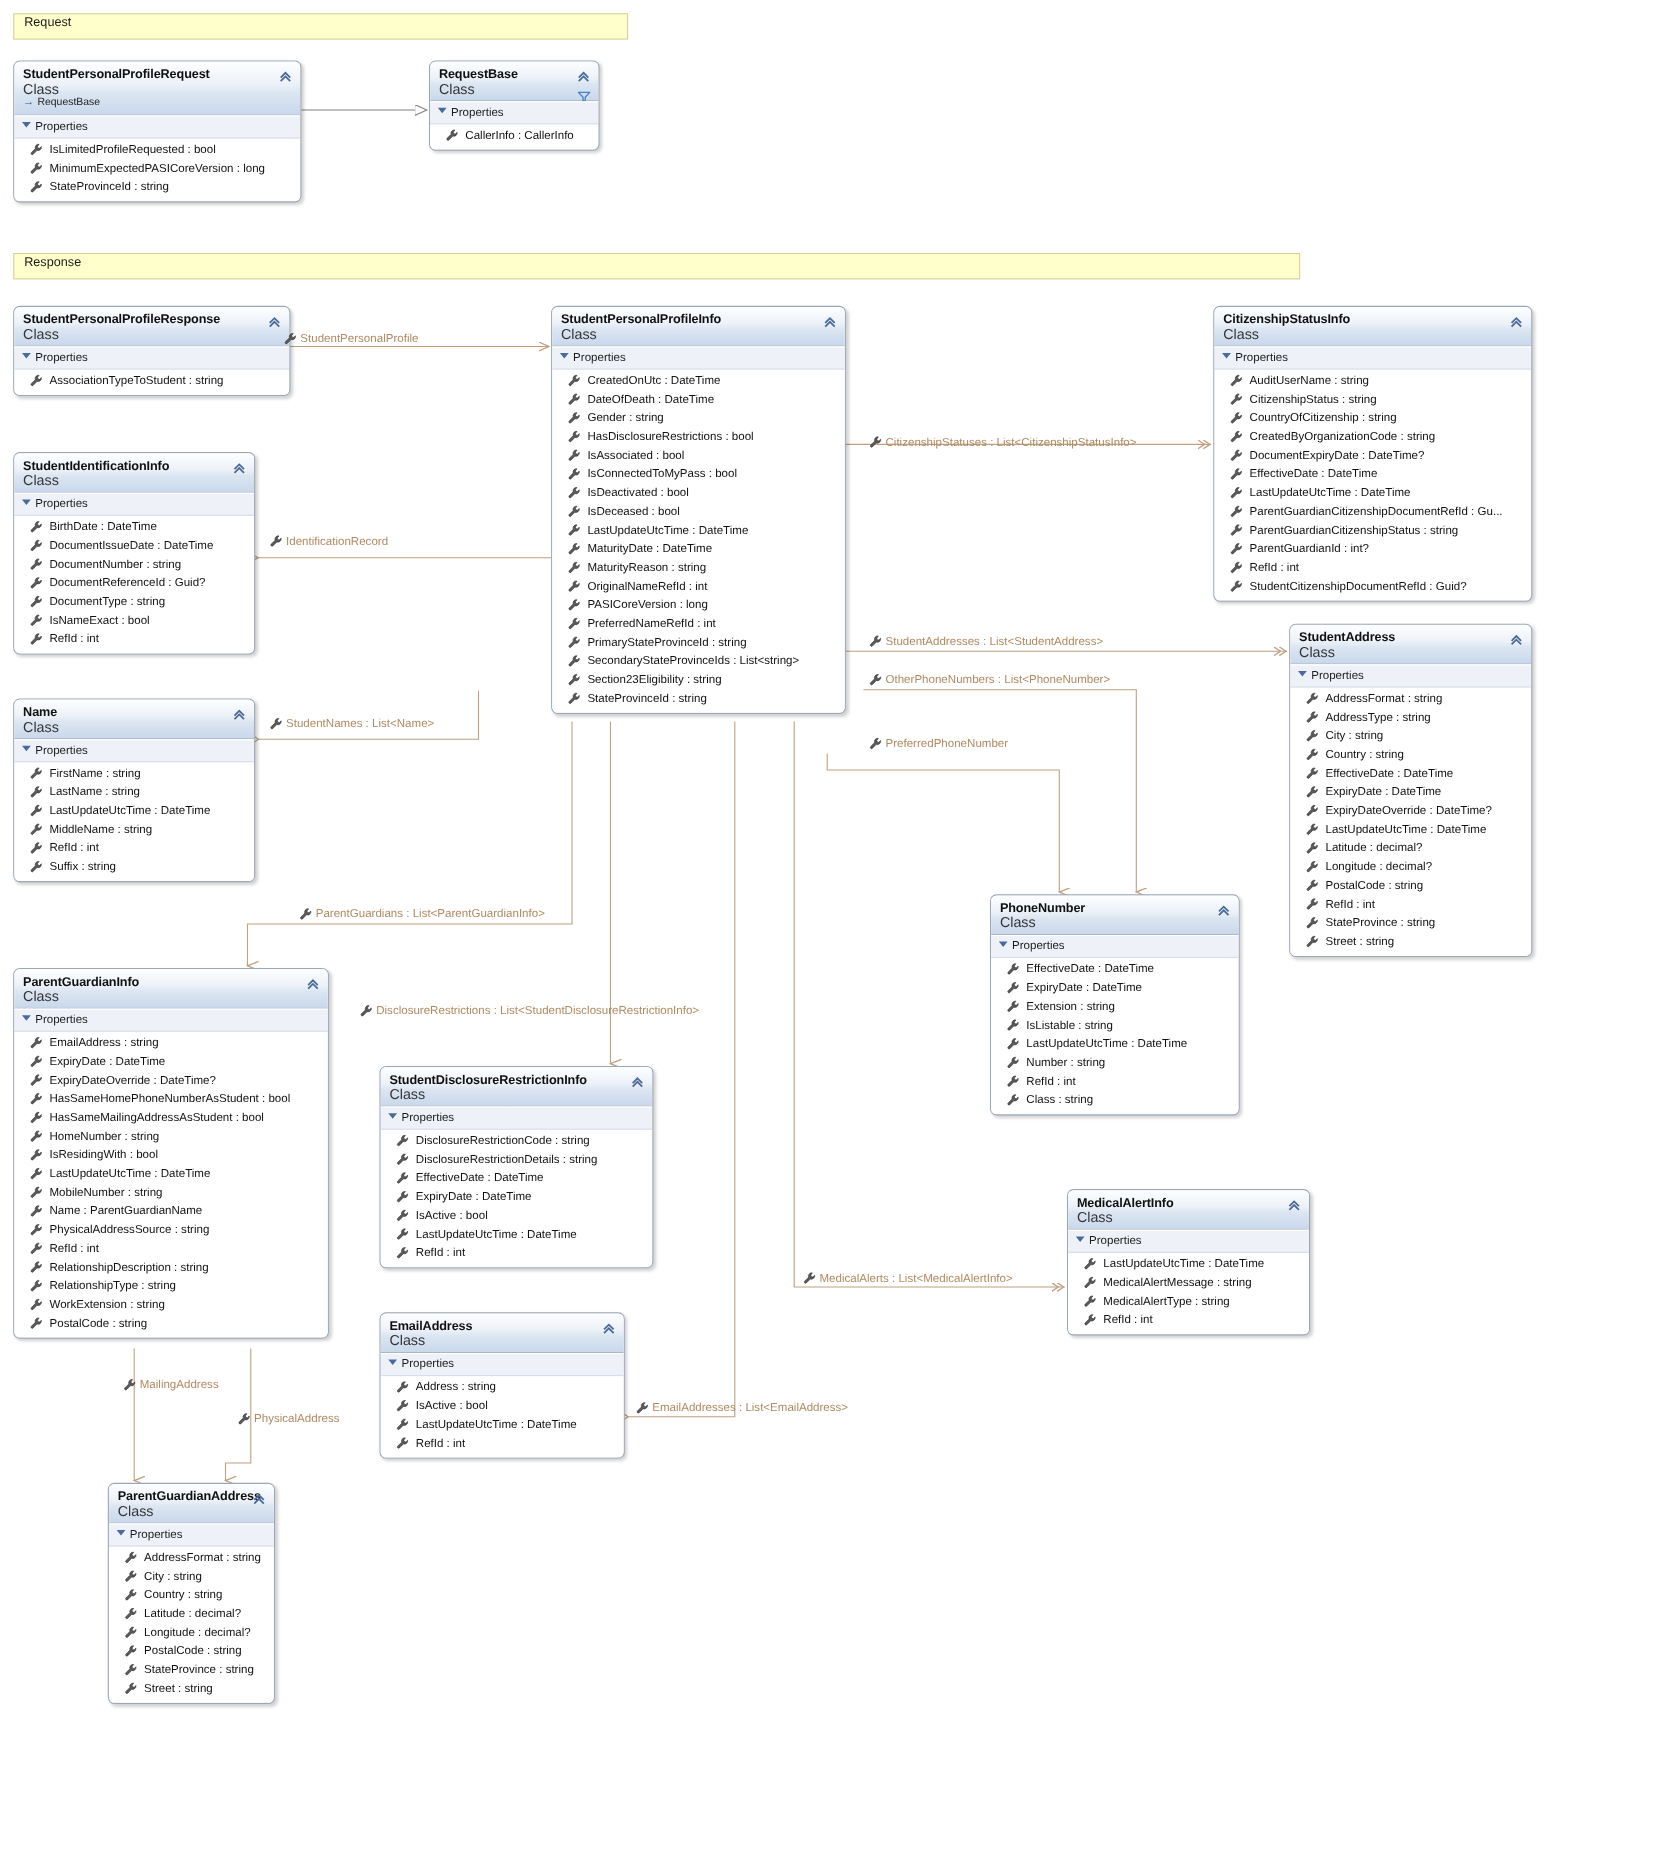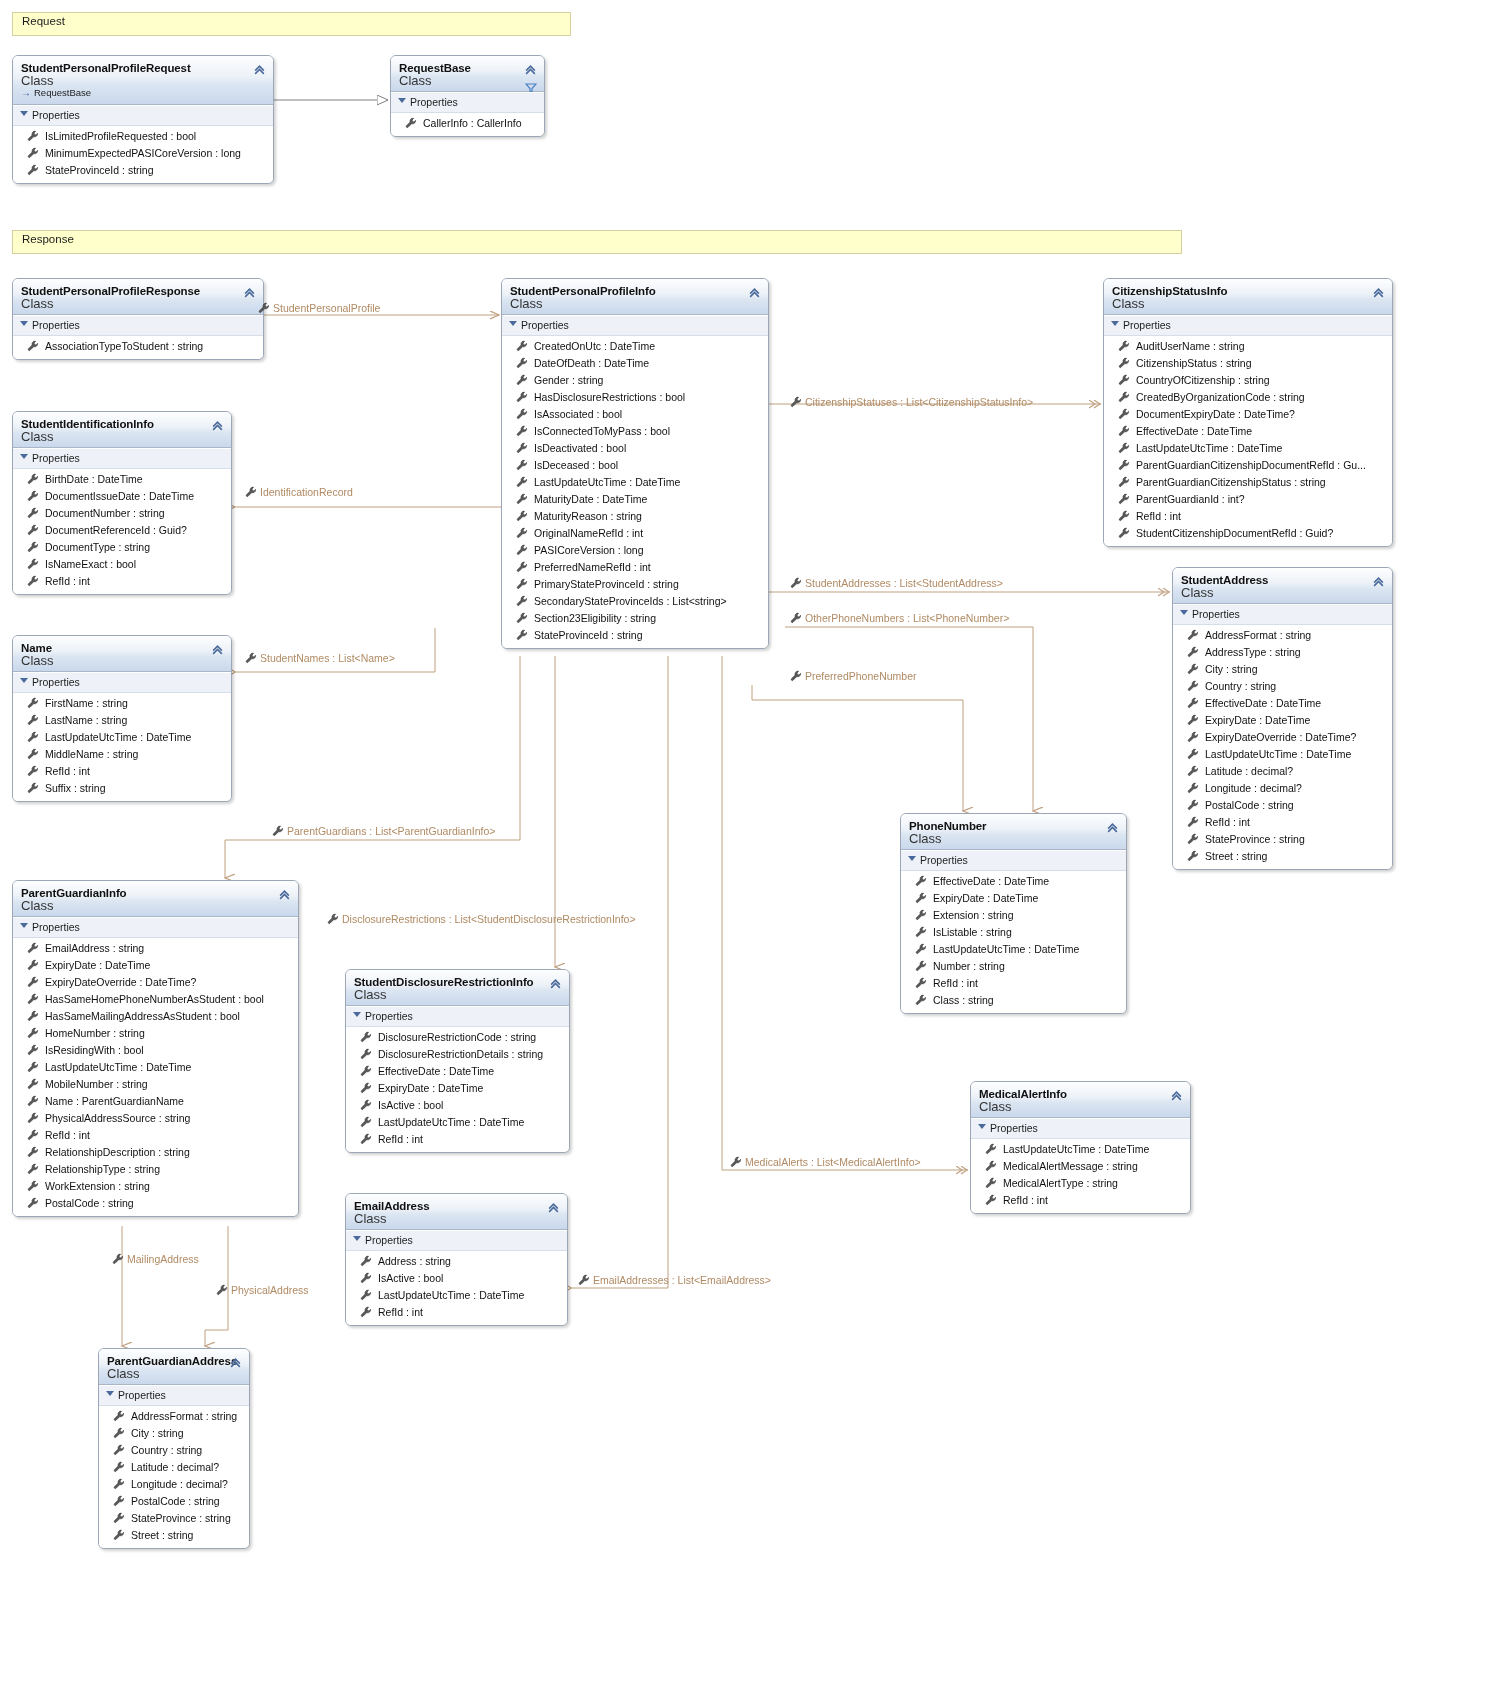--- a/index.html
+++ b/index.html
@@ -566,21 +566,21 @@
                 <path d="M11.4 1.6a4 4 0 0 0-4.6 5.2L1.9 11.7a1.5 1.5 0 0 0 2.1 2.1l4.9-4.9a4 4 0 0 0 5.2-4.6l-2.2 2.2-1.9-.5-.5-1.9 1.9-2.5z" fill="#5a5a5a" stroke="#2f2f2f" stroke-width="0.7"></path>
               </svg></span><span>RelationshipType : string</span></div>
           <div class="member"><span class="wr"><svg viewBox="0 0 16 16" width="12" height="12">
                 <path d="M11.4 1.6a4 4 0 0 0-4.6 5.2L1.9 11.7a1.5 1.5 0 0 0 2.1 2.1l4.9-4.9a4 4 0 0 0 5.2-4.6l-2.2 2.2-1.9-.5-.5-1.9 1.9-2.5z" fill="#5a5a5a" stroke="#2f2f2f" stroke-width="0.7"></path>
               </svg></span><span>WorkExtension : string</span></div>
           <div class="member"><span class="wr"><svg viewBox="0 0 16 16" width="12" height="12">
                 <path d="M11.4 1.6a4 4 0 0 0-4.6 5.2L1.9 11.7a1.5 1.5 0 0 0 2.1 2.1l4.9-4.9a4 4 0 0 0 5.2-4.6l-2.2 2.2-1.9-.5-.5-1.9 1.9-2.5z" fill="#5a5a5a" stroke="#2f2f2f" stroke-width="0.7"></path>
               </svg></span><span>PostalCode : string</span></div>
         </div>
       </div>
-      <div class="uml" style="left: 345px; top: 969px; width: 225px;">
+      <div class="uml" style="left: 345px; top: 969px; width: 249px;">
         <div class="uml-head">
           <div class="uml-name">StudentDisclosureRestrictionInfo</div>
           <div class="uml-stereo">Class</div>
           <div class="chev"><svg viewBox="0 0 12 12" width="13" height="13">
               <path d="M2 7 L6 3 L10 7" fill="none" stroke="#4a6a9b" stroke-width="1.5"></path>
               <path d="M2 10 L6 6 L10 10" fill="none" stroke="#4a6a9b" stroke-width="1.5"></path>
             </svg></div>
         </div>
         <div class="uml-section"><span class="tri"></span><span>Properties</span></div>
         <div class="uml-body">

